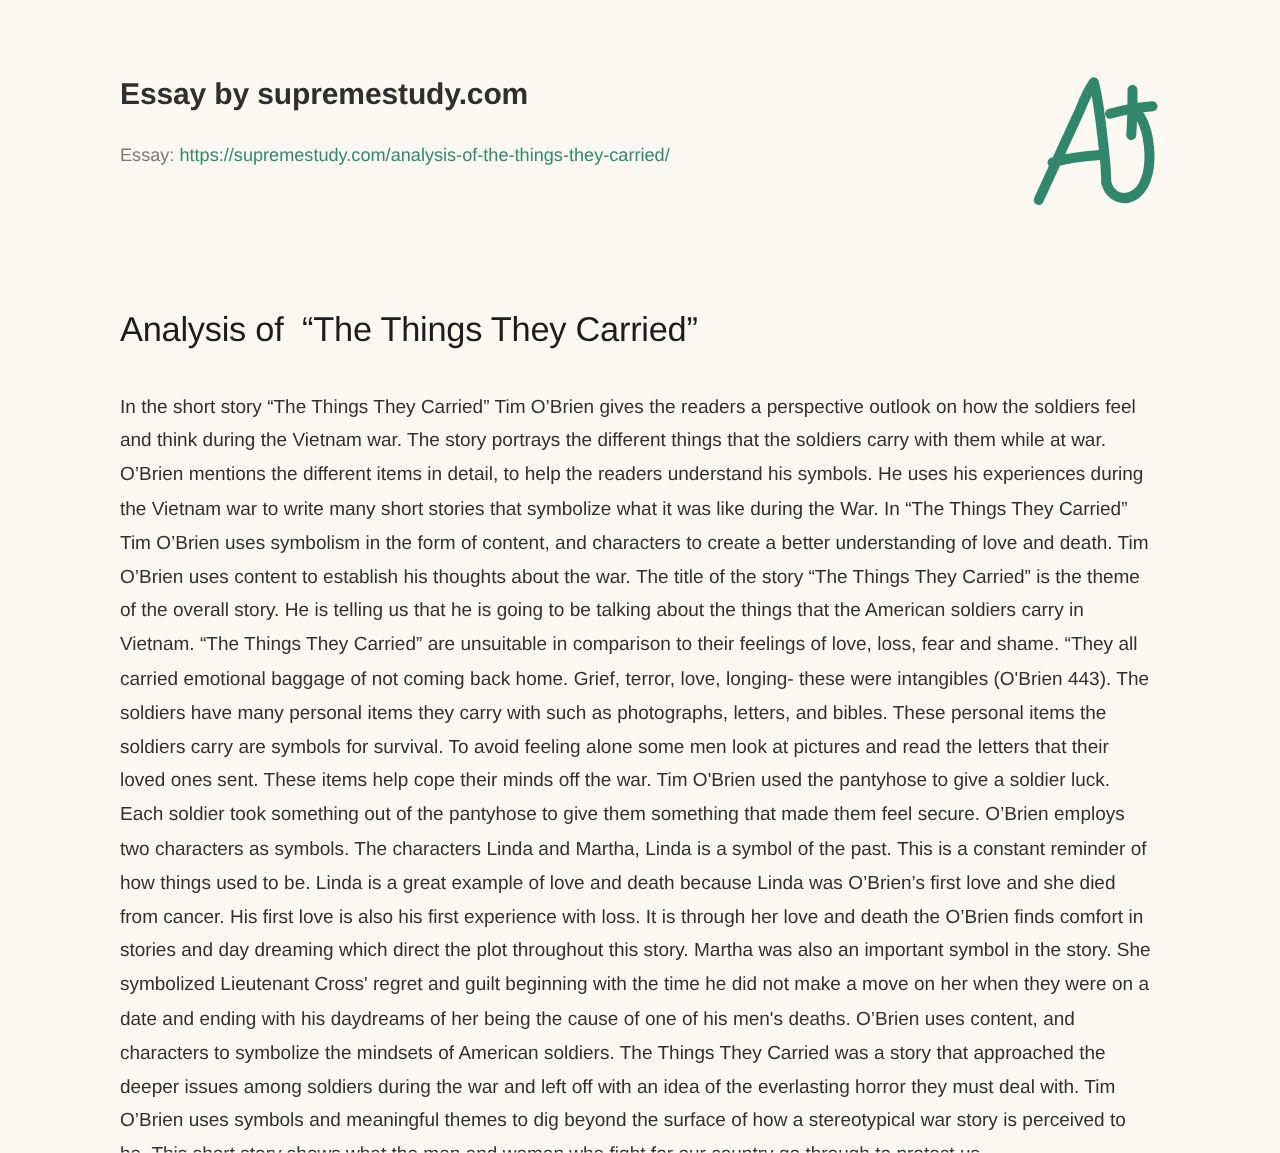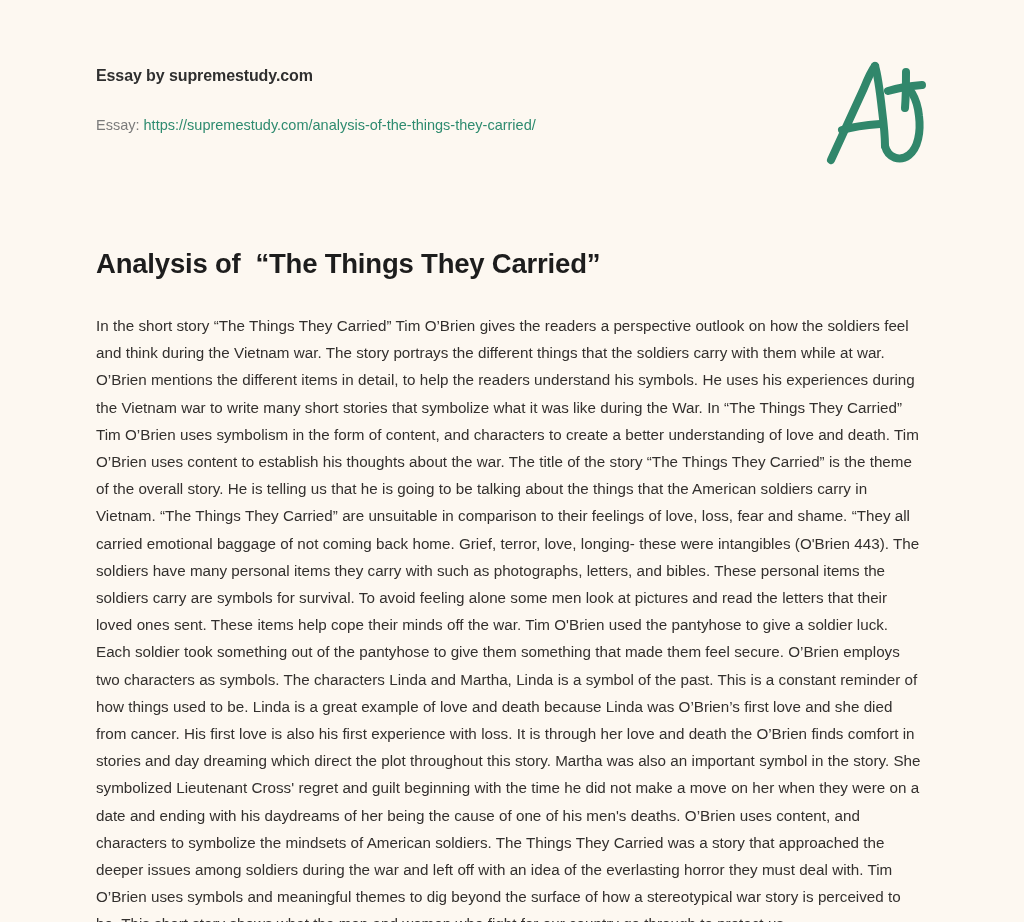--- a/index.html
+++ b/index.html
@@ -25,21 +25,21 @@
 
   
   .header {
     position: absolute;
     left: 96px;
     top: 62px;
     width: 700px;
   }
 
   .essay-by {
-    font-size: 16px;
+    font-size: 24px;
     font-weight: bold;
     letter-spacing: -0.1px;
     color: #2f2f2f;
     margin: 0;
     line-height: 28px;
   }
 
   .source-line {
     margin: 0;
     padding-top: 25px;
@@ -73,21 +73,21 @@
     height: 120px;
   }
 
   
   .essay-title {
     position: absolute;
     left: 96px;
     top: 246px;
     margin: 0;
     font-size: 27.5px;
-    font-weight: bold;
+    font-weight: normal;
     letter-spacing: -0.2px;
     color: #1d1d1d;
     line-height: 36px;
     white-space: pre;
   }
 
   
   .essay-body {
     position: absolute;
     left: 96px;

